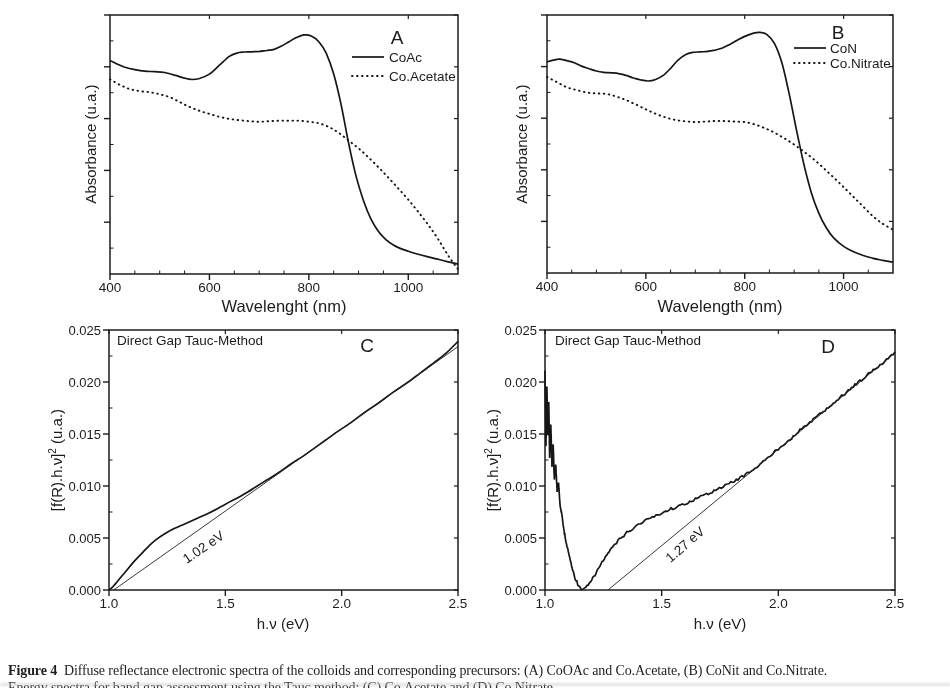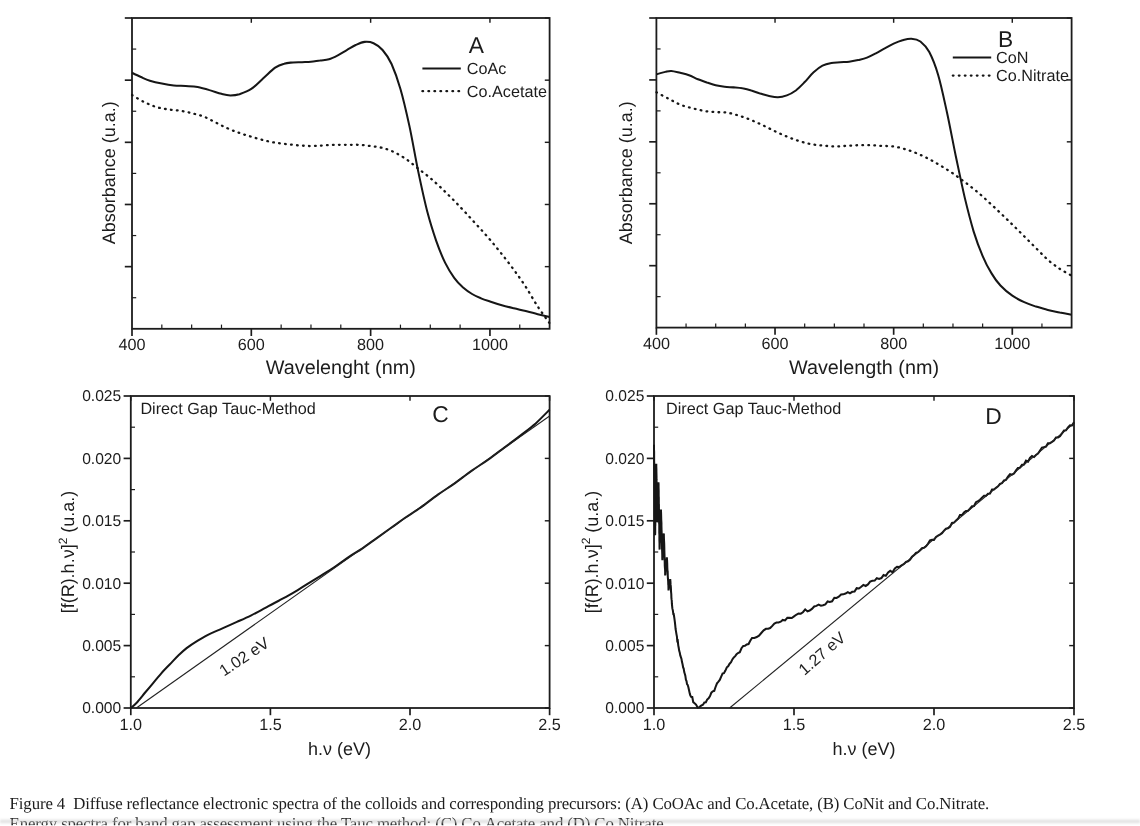--- a/index.html
+++ b/index.html
@@ -2,21 +2,21 @@
 <html><head>
 <meta charset="utf-8">
 <style>
   html,body{margin:0;padding:0;background:#ffffff;}
   .page{position:relative;width:950px;height:688px;background:#ffffff;overflow:hidden;
         font-family:"Liberation Sans","DejaVu Sans",sans-serif;}
   svg{position:absolute;left:0;top:0;}
   .caption{position:absolute;left:8px;right:6px;top:649px;
            font-family:"Liberation Serif","DejaVu Serif",serif;
            font-size:14px;line-height:16.5px;color:#1d1d1d;letter-spacing:-0.1px;}
-  .caption b{font-weight:400;}
+  .caption b{font-weight:700;}
   .scan-artifact{position:absolute;left:0;top:683px;width:950px;height:3px;
                  background:#cdcdcd;opacity:0.55;filter:blur(1px);}
 </style>
 </head>
 <body>
 
 <div class="page">
   <svg id="fig" width="950" height="648" viewBox="0 0 950 648">
       <g>
         <defs>

